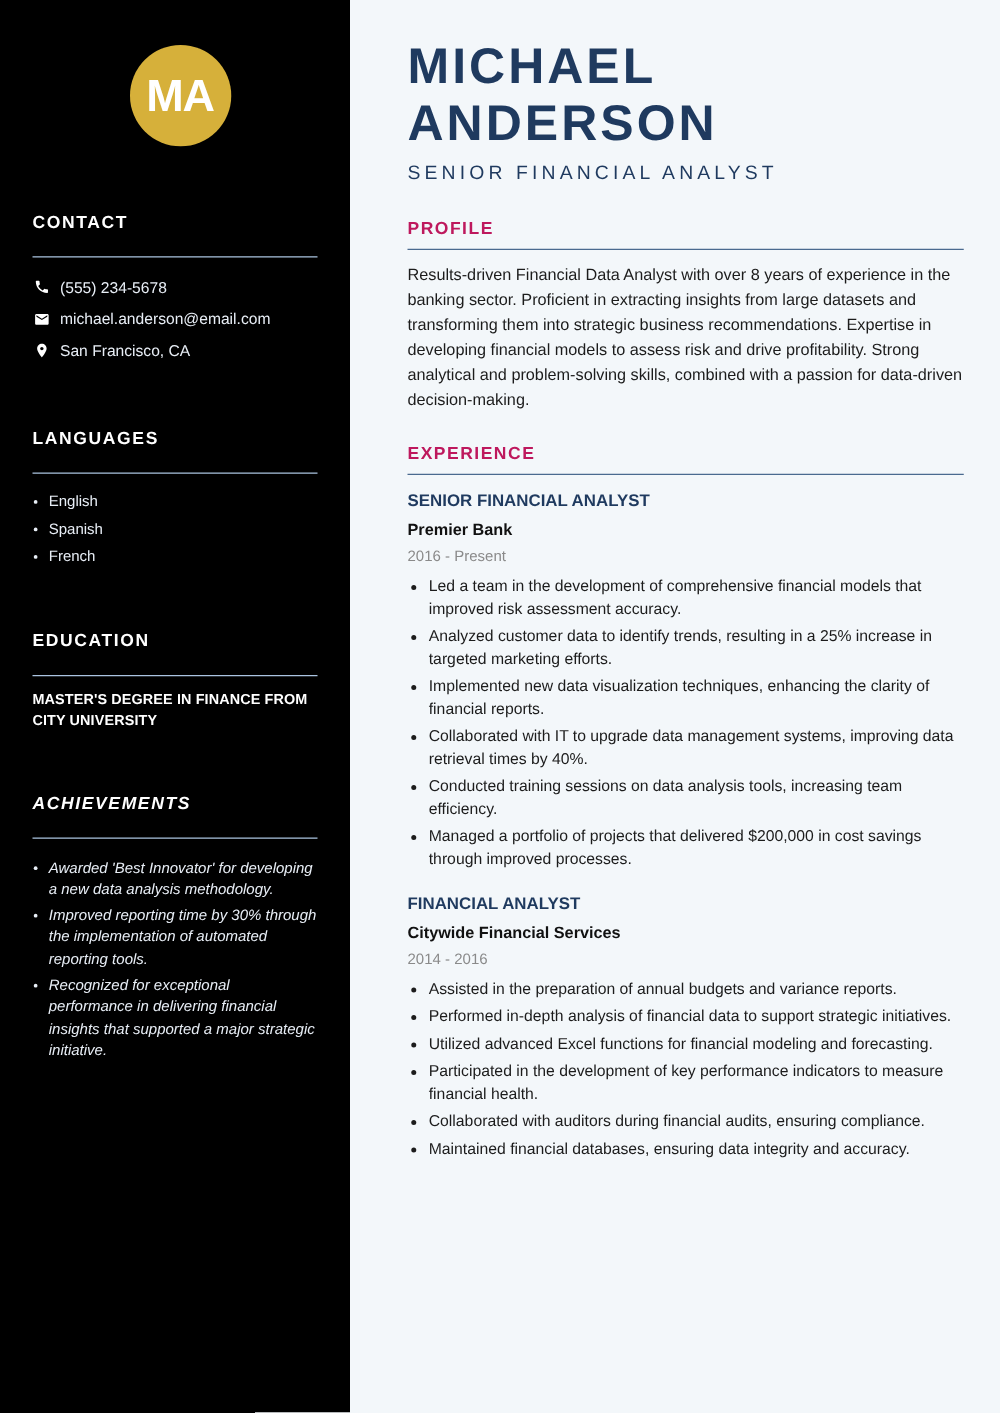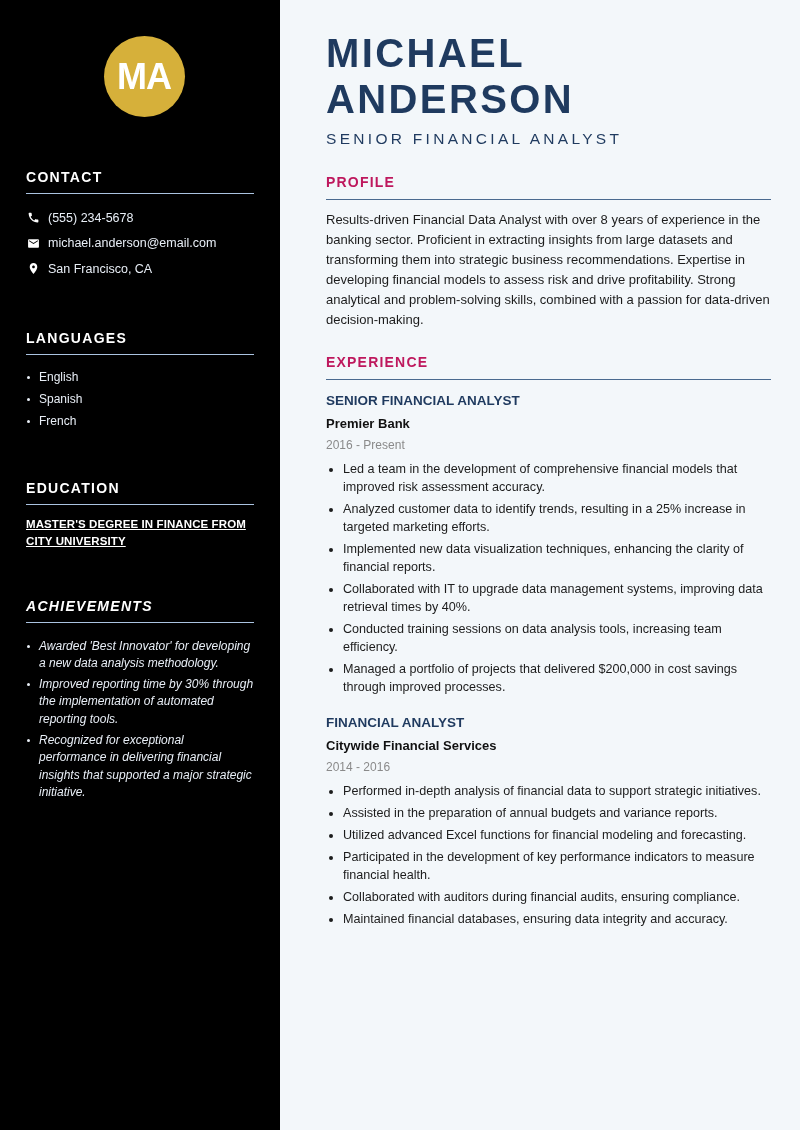--- a/index.html
+++ b/index.html
@@ -6,40 +6,40 @@
   html, body { width: 800px; height: 1130px; overflow: hidden; }
   body { font-family: "Liberation Sans", "DejaVu Sans", sans-serif; background: #f3f7fa; position: relative; }
   .page { display: flex; width: 800px; height: 1130px; }
   .sidebar { width: 280px; height: 1130px; background: #000000; color: #fff; padding: 36px 26px 0 26px; flex-shrink: 0; }
   .main { flex: 1; background: #f3f7fa; padding: 30px 29px 0 46px; }
 
   .avatar-wrap { display: flex; justify-content: center; padding-left: 8px; }
   .avatar { width: 81px; height: 81px; border-radius: 50%; background: #d6b03a; display: flex; align-items: center; justify-content: center; color: #fff; font-weight: bold; font-size: 36px; letter-spacing: -1px; }
 
   .side-section { margin-top: 0; }
-  .side-title { font-weight: bold; font-size: 14px; letter-spacing: 1.3px; color: #fff; padding-bottom: 8px; border-bottom: 1.5px solid #aac3e0; margin-top: 48px; }
+  .side-title { font-weight: bold; font-size: 14px; letter-spacing: 1.3px; color: #fff; padding-bottom: 20px; border-bottom: 1.5px solid #aac3e0; margin-top: 48px; }
   .contact { margin-top: 52px; }
   .contact-list { list-style: none; margin-top: 11px; }
   .contact-list li { display: flex; align-items: center; font-size: 12.5px; color: #e8eef6; height: 25.5px; }
   .contact-list .ico { width: 14px; height: 14px; margin-right: 8px; display: inline-flex; align-items: center; justify-content: center; }
   .contact-list svg { width: 13px; height: 13px; fill: #fff; }
 
   .skills { margin-top: 28px; }
   .languages { margin-top: 28px; }
   .education { margin-top: 26px; }
   .achievements { margin-top: 32px; font-style: italic; }
 
   .bullets { list-style: none; margin-top: 11px; }
   .bullets li { position: relative; padding-left: 13px; font-size: 12px; color: #e8eef6; line-height: 22px; }
   .bullets li::before { content: ""; position: absolute; left: 1px; top: 10px; width: 3px; height: 3px; border-radius: 50%; background: #e8eef6; }
   .ach-list li { line-height: 17.3px; margin-bottom: 4px; }
   .ach-list li::before { top: 7px; }
   .ach-list { margin-top: 15px; }
 
-  .edu-degree { font-weight: bold; font-size: 11.5px; color: #fff; line-height: 17px; margin-top: 11px; letter-spacing: 0.1px; text-decoration: underline; }
+  .edu-degree { font-weight: bold; font-size: 11.5px; color: #fff; line-height: 17px; margin-top: 11px; letter-spacing: 0.1px; }
 
   .name { font-weight: bold; font-size: 40px; color: #1f3a5f; letter-spacing: 2.4px; line-height: 46px; margin-top: 0; }
   .job-title { font-size: 15.5px; color: #1f3a5f; letter-spacing: 3.3px; margin-top: 8px; }
 
   .main-section-title { font-weight: bold; font-size: 14px; color: #be185d; letter-spacing: 1.2px; padding-bottom: 9px; border-bottom: 1.5px solid #4a6a8f; }
   .profile { margin-top: 26px; }
   .profile-text { font-size: 13px; color: #1c1c1c; line-height: 20px; margin-top: 10px; }
   .experience { margin-top: 24px; }
 
   .job { margin-top: 12px; }
@@ -140,22 +140,22 @@
           <li>Conducted training sessions on data analysis tools, increasing team efficiency.</li>
           <li>Managed a portfolio of projects that delivered $200,000 in cost savings through improved processes.</li>
         </ul>
       </div>
 
       <div class="job">
         <div class="job-role">FINANCIAL ANALYST</div>
         <div class="job-company">Citywide Financial Services</div>
         <div class="job-dates">2014 - 2016</div>
         <ul class="job-bullets">
+          <li>Assisted in the preparation of annual budgets and variance reports.</li>
           <li>Performed in-depth analysis of financial data to support strategic initiatives.</li>
-          <li>Assisted in the preparation of annual budgets and variance reports.</li>
           <li>Utilized advanced Excel functions for financial modeling and forecasting.</li>
           <li>Participated in the development of key performance indicators to measure financial health.</li>
           <li>Collaborated with auditors during financial audits, ensuring compliance.</li>
           <li>Maintained financial databases, ensuring data integrity and accuracy.</li>
         </ul>
       </div>
     </section>
   </main>
 </div>
 

